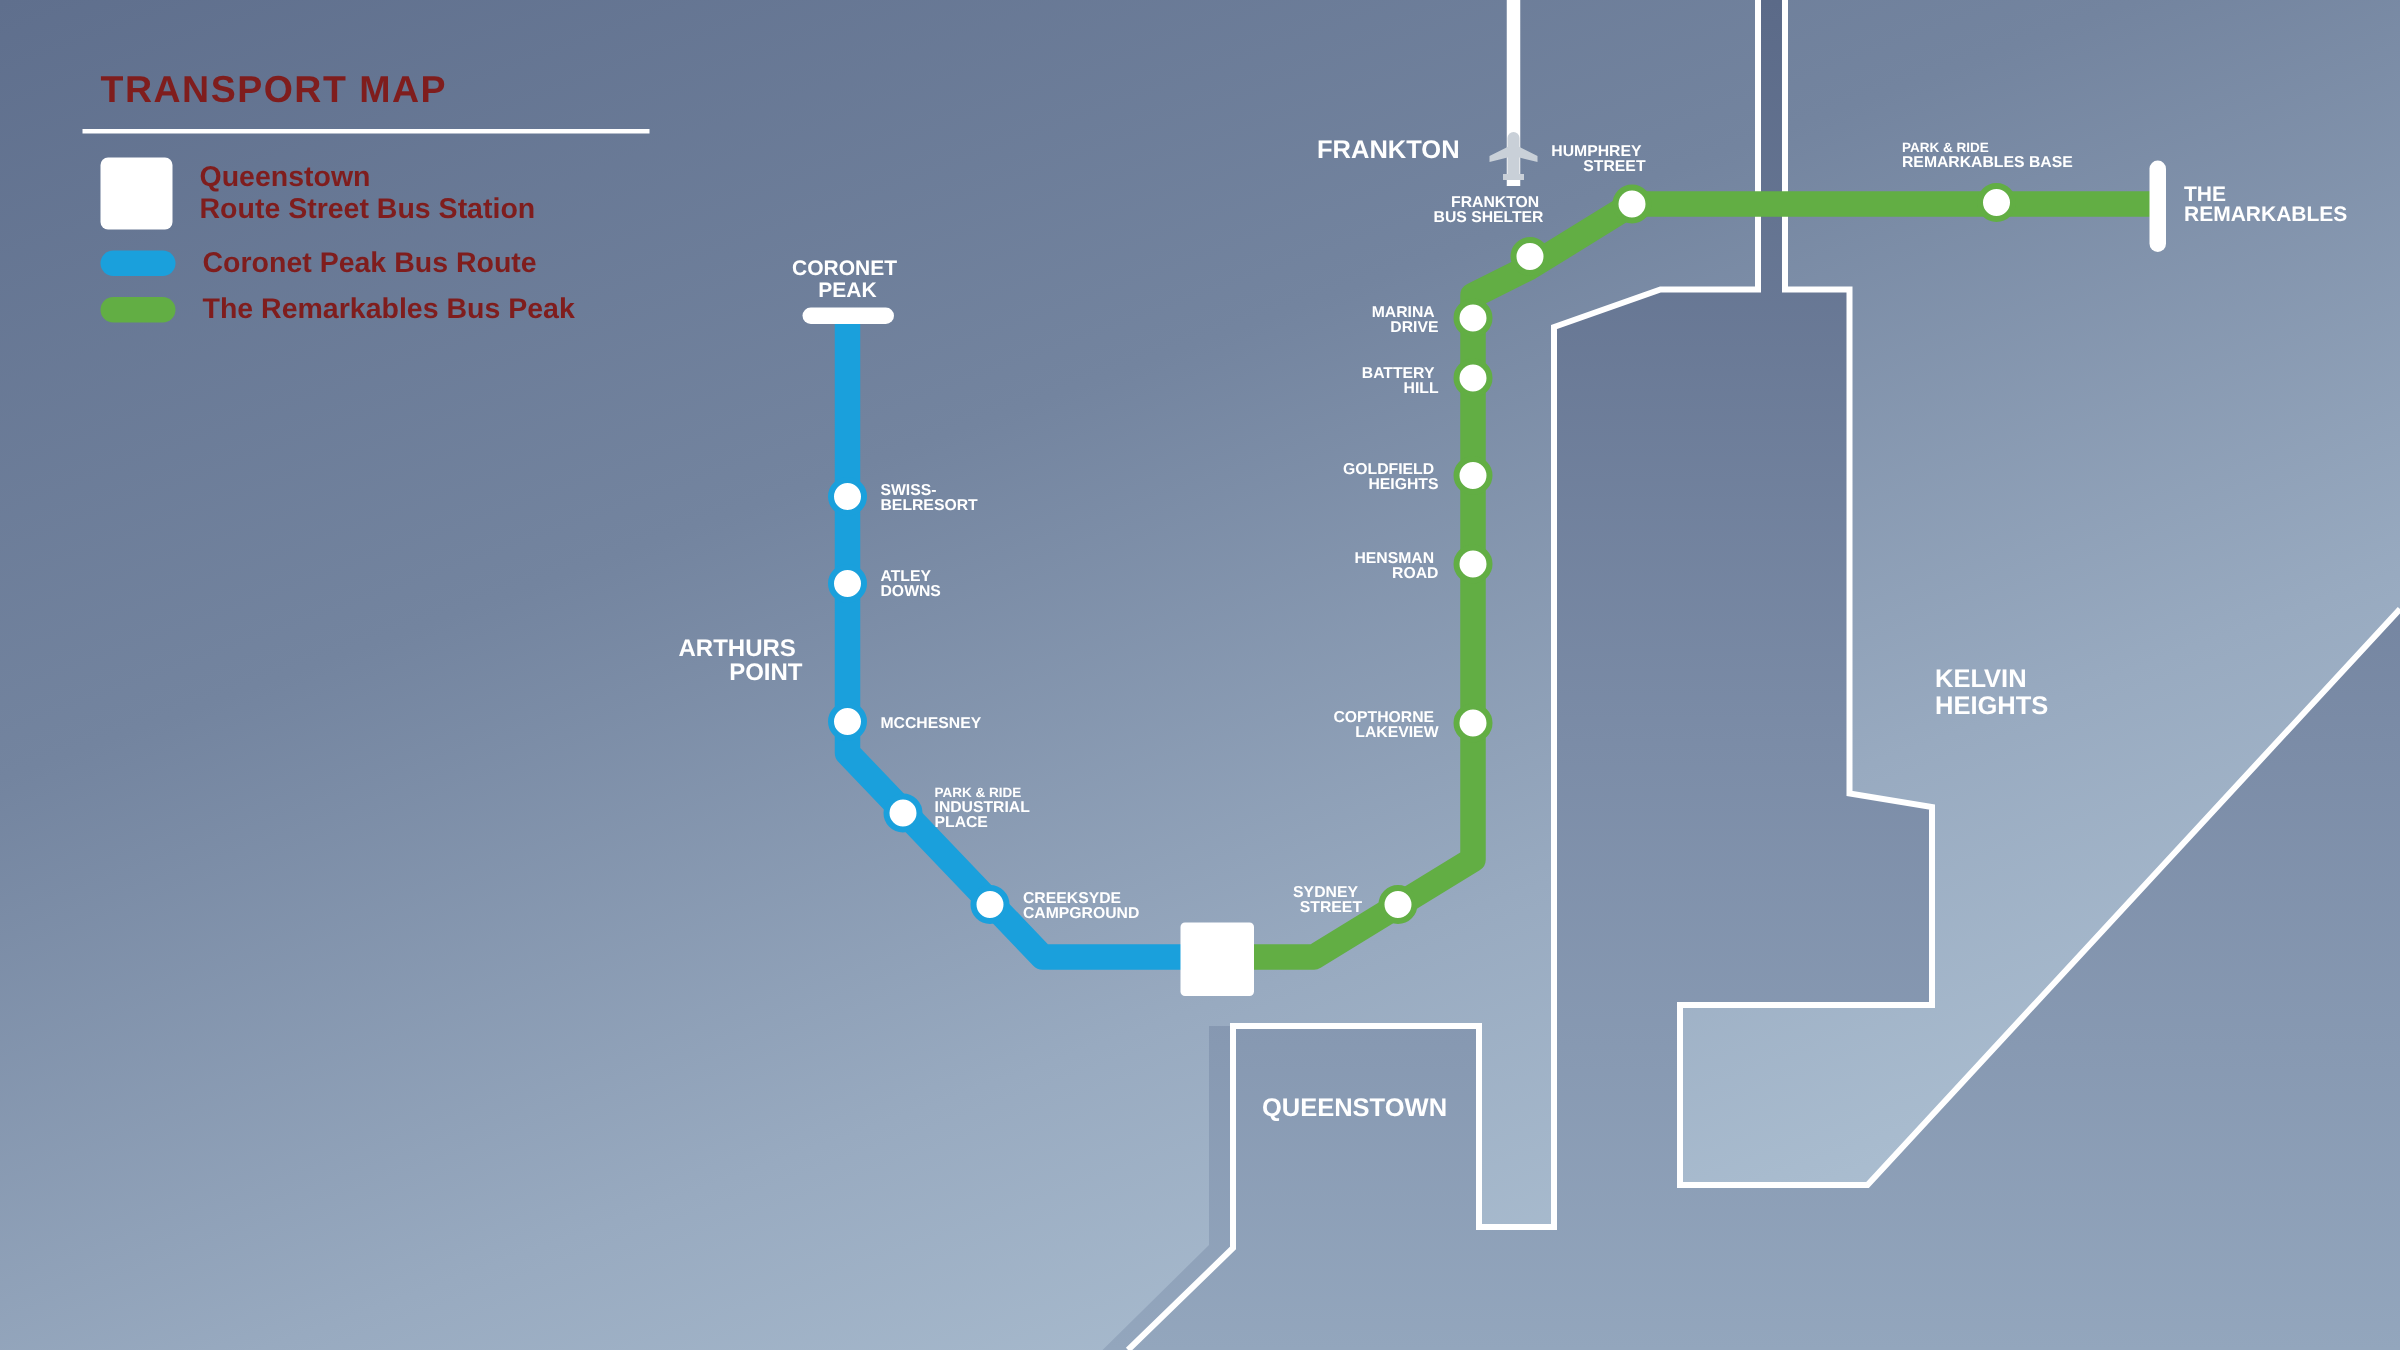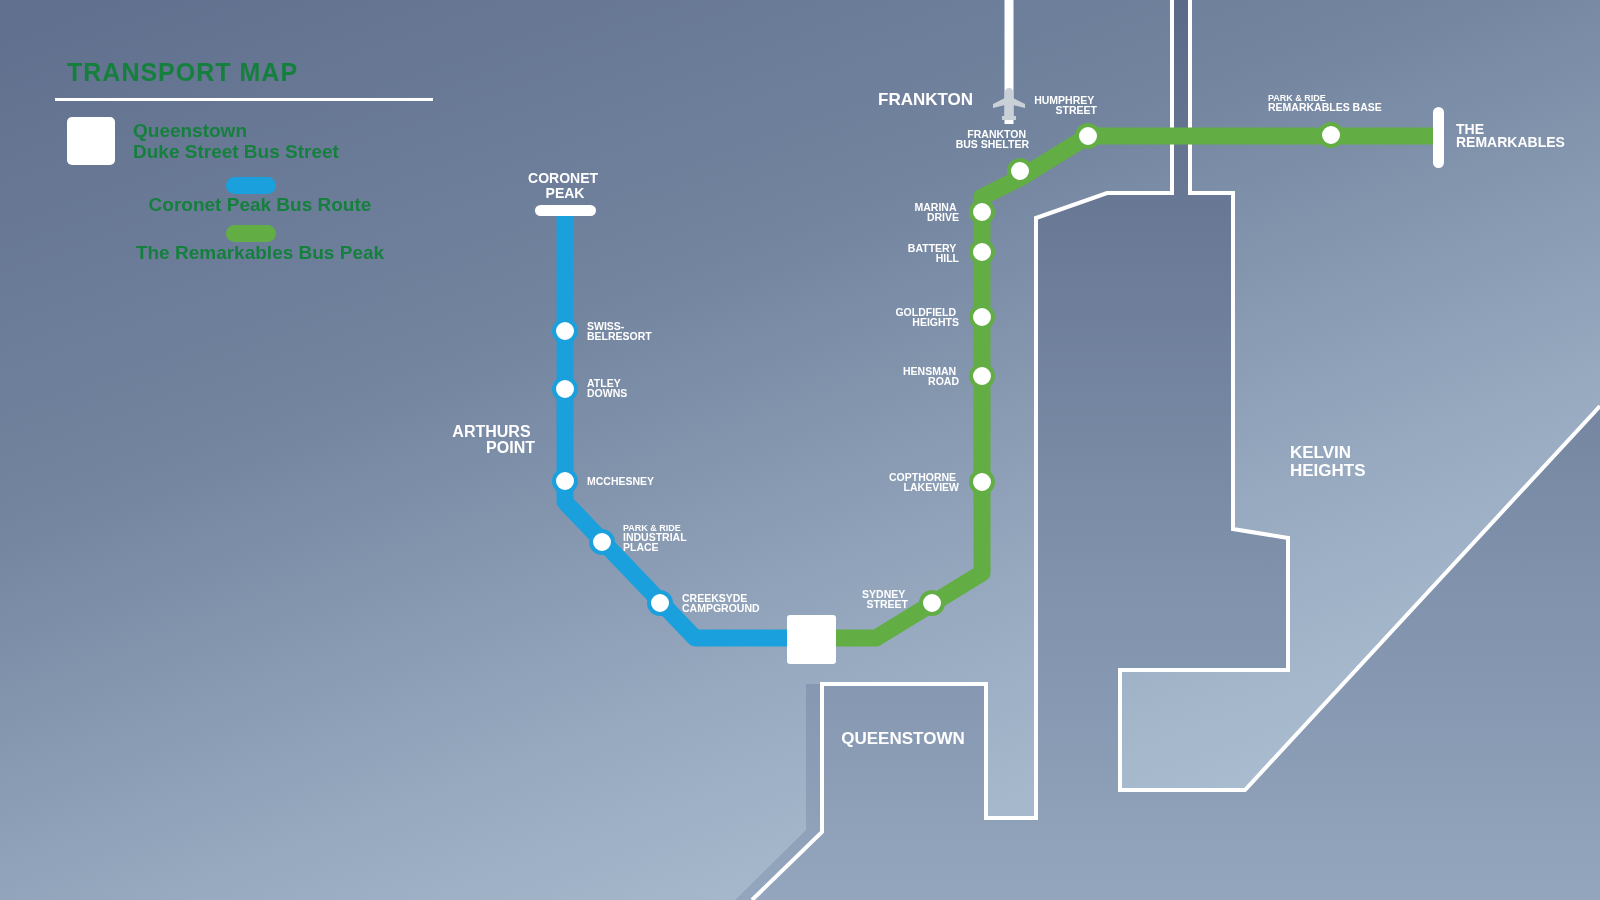--- a/index.html
+++ b/index.html
@@ -3,26 +3,26 @@
   <meta charset="utf-8">
   <style>
     html, body { margin: 0; padding: 0; }
     body {
       width: 1600px; height: 900px; overflow: hidden; position: relative;
       font-family: "Liberation Sans", "DejaVu Sans", sans-serif;
       background: linear-gradient(160deg, #5f6f8d 0%, #73849f 35%, #98aac0 65%, #b9cddd 100%);
     }
     svg.map { position: absolute; left: 0; top: 0; width: 1600px; height: 900px; }
     .lbl { font-family: "Liberation Sans", "DejaVu Sans", sans-serif; font-weight: 700; fill: #ffffff; }
-    .legend { position: absolute; left: 55px; top: 58px; width: 380px; color: #15803d; }
+    .legend { position: absolute; left: 55px; top: 46px; width: 380px; color: #7f1d1d; }
     .legend-title { font-size: 25px; font-weight: 700; letter-spacing: 1px; padding-left: 12px; margin: 0; height: 36px; }
     .legend-rule { height: 3px; background: #fff; margin-top: 4px; width: 378px; }
     .legend-item { display: flex; align-items: center; margin-left: 12px; }
     .legend-item.station { margin-top: 16px; }
-    .legend-item.route { margin-top: 12px; flex-direction: column; }
+    .legend-item.route { margin-top: 12px; }
     .legend-item.route + .legend-item.route { margin-top: 10px; }
     .swatch-station { width: 48px; height: 48px; background: #fff; border-radius: 5px; }
     .swatch-line { width: 50px; height: 17px; border-radius: 9px; }
     .legend-text { margin-left: 18px; font-size: 19px; font-weight: 700; line-height: 21px; }
   </style>
 </head>
 <body>
 
 <svg class="map" viewBox="0 0 1600 900">
   <defs>
@@ -150,21 +150,21 @@
   </text>
 </svg>
 
 <div class="legend">
   <div class="legend-title">TRANSPORT MAP</div>
   <div class="legend-rule"></div>
   <div class="legend-item station">
     <div class="swatch-station"></div>
     <div class="legend-text">
       <div>Queenstown</div>
-      <div>Duke Street Bus Street</div>
+      <div>Route Street Bus Station</div>
     </div>
   </div>
   <div class="legend-item route">
     <div class="swatch-line" style="background:#1aa0dc"></div>
     <div class="legend-text">Coronet Peak Bus Route</div>
   </div>
   <div class="legend-item route">
     <div class="swatch-line" style="background:#62ae44"></div>
     <div class="legend-text">The Remarkables Bus Peak</div>
   </div>

